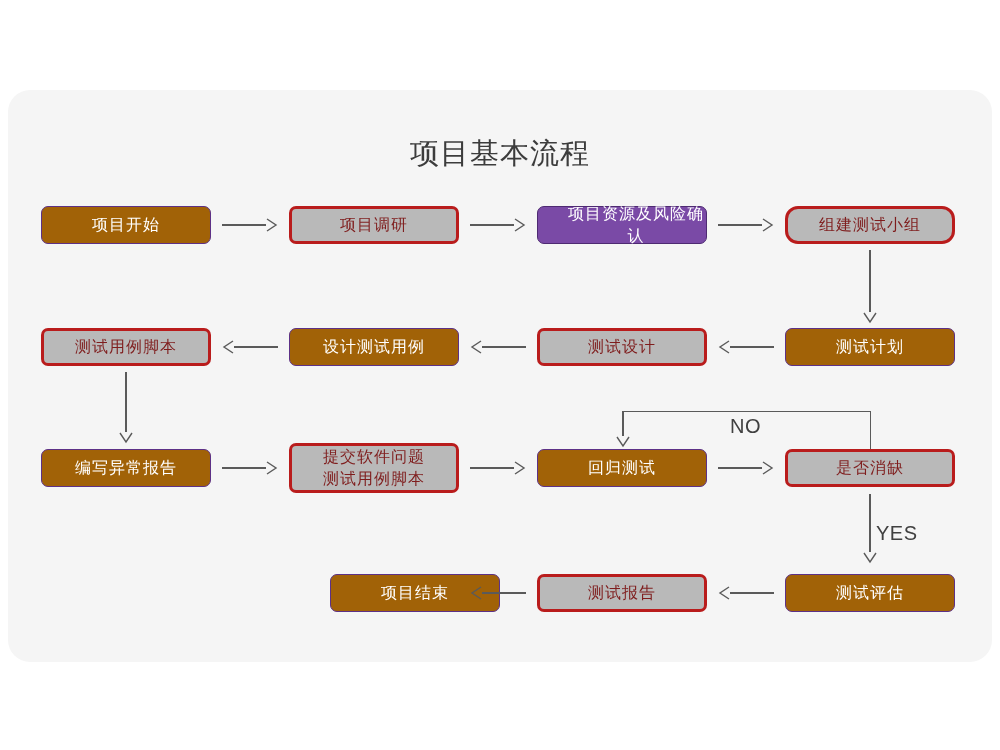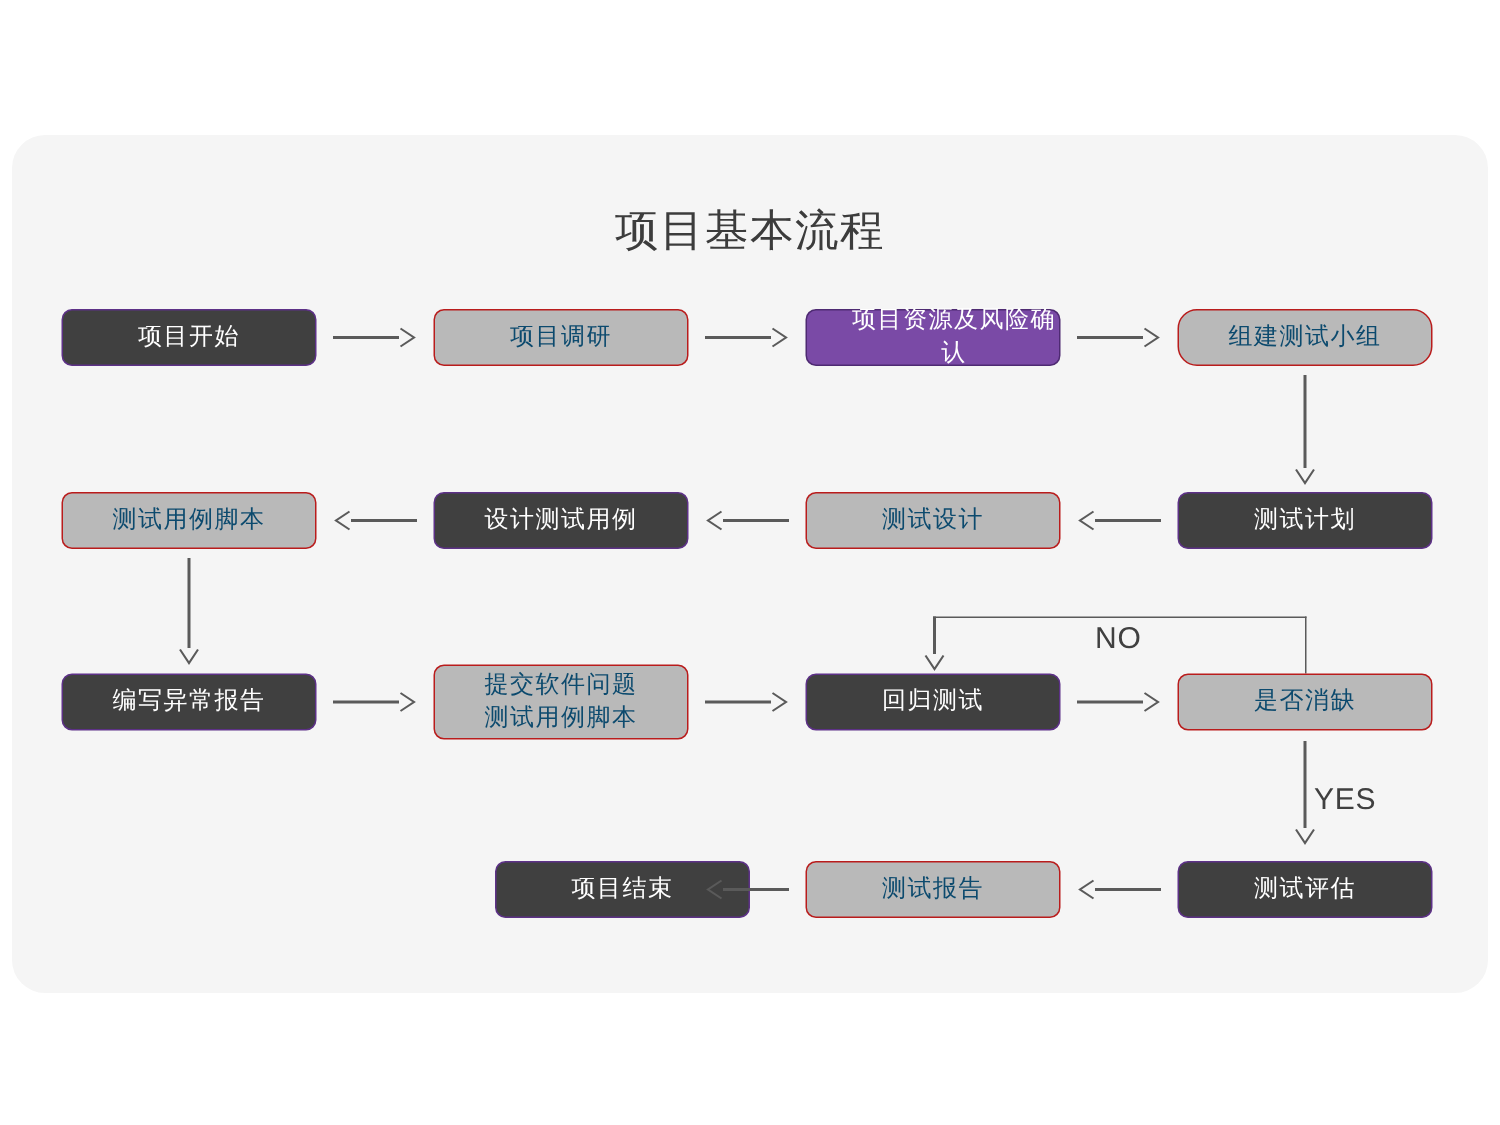--- a/index.html
+++ b/index.html
@@ -49,33 +49,33 @@
     justify-content: center;
     text-align: center;
     border-radius: 7px;
     font-size: 16px;
     line-height: 22px;
     letter-spacing: 1px;
     white-space: pre-line;
     user-select: none;
   }
   .node.purple {
-    background: #404040;
+    background: #a16207;
     border: 1px solid #5d3187;
     color: #ffffff;
   }
   .node.purple-alt {
     background: #7a4aa6;
     border: 1px solid #4e2a72;
     color: #ffffff;
   }
   .node.gray {
     background: #b9b9b9;
-    border: 1px solid #b91c1c;
-    color: #0c4a6e;
+    border: 3px solid #b91c1c;
+    color: #7f1d1d;
   }
 
   
   .hline, .vline {
     position: absolute;
     background: #5a5a5a;
   }
   .hline { height: 1.4px; }
   .vline { width: 1.4px; }
 

